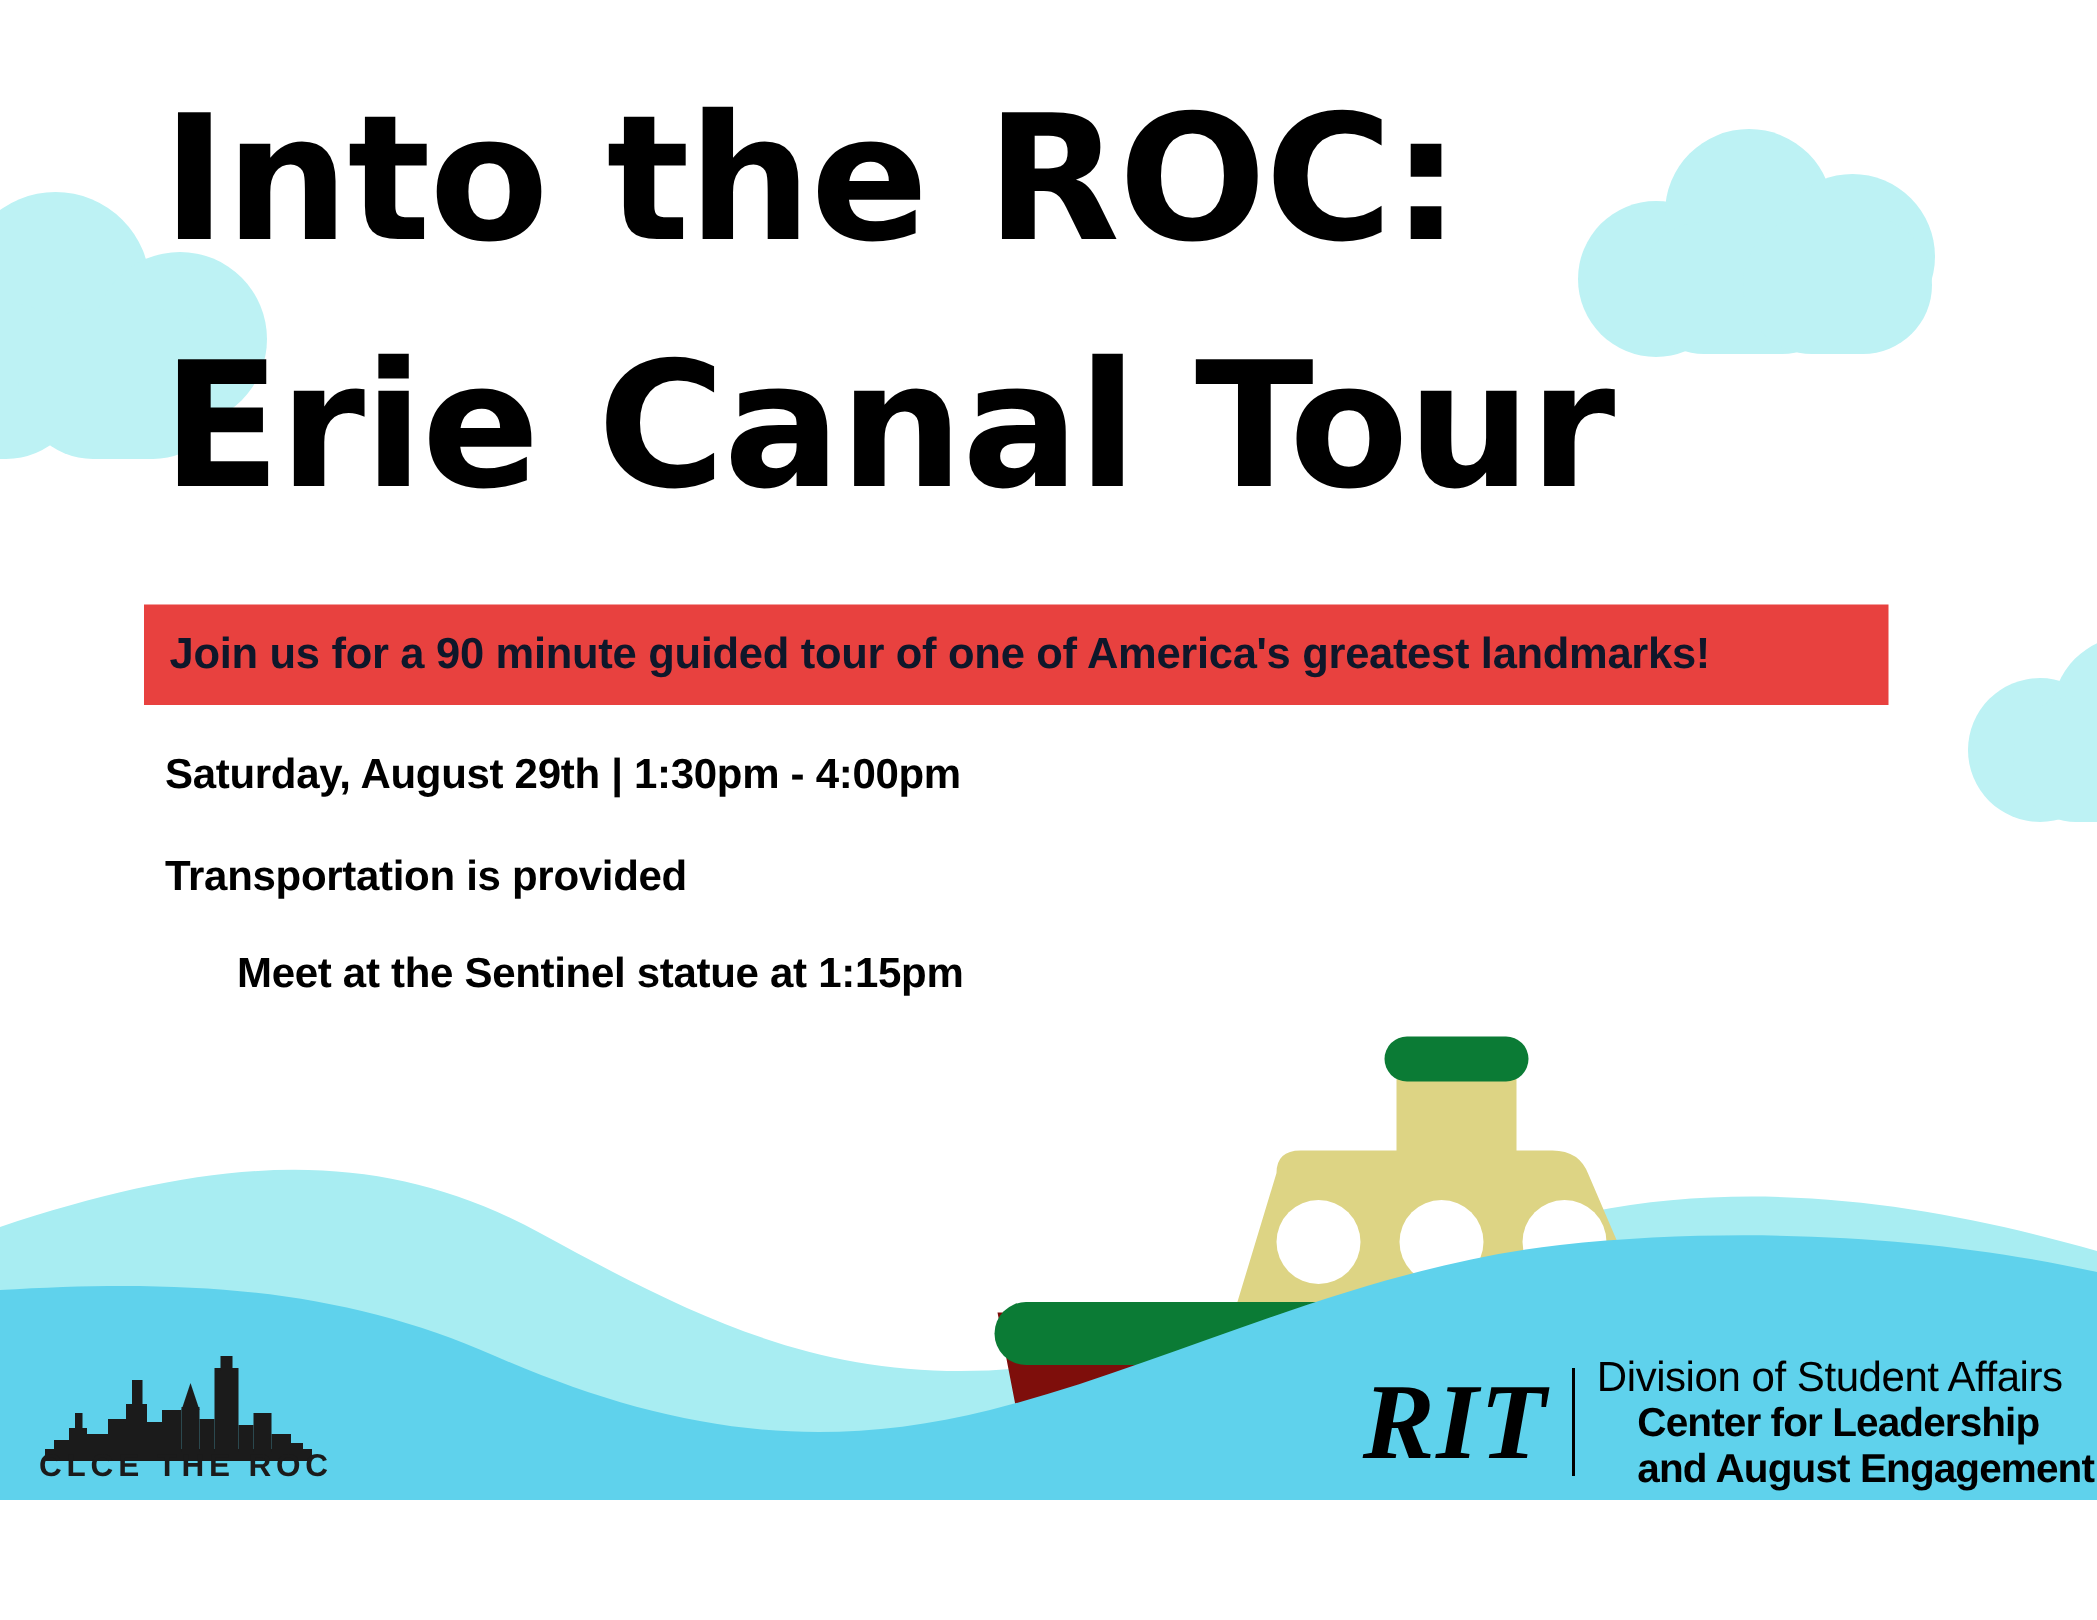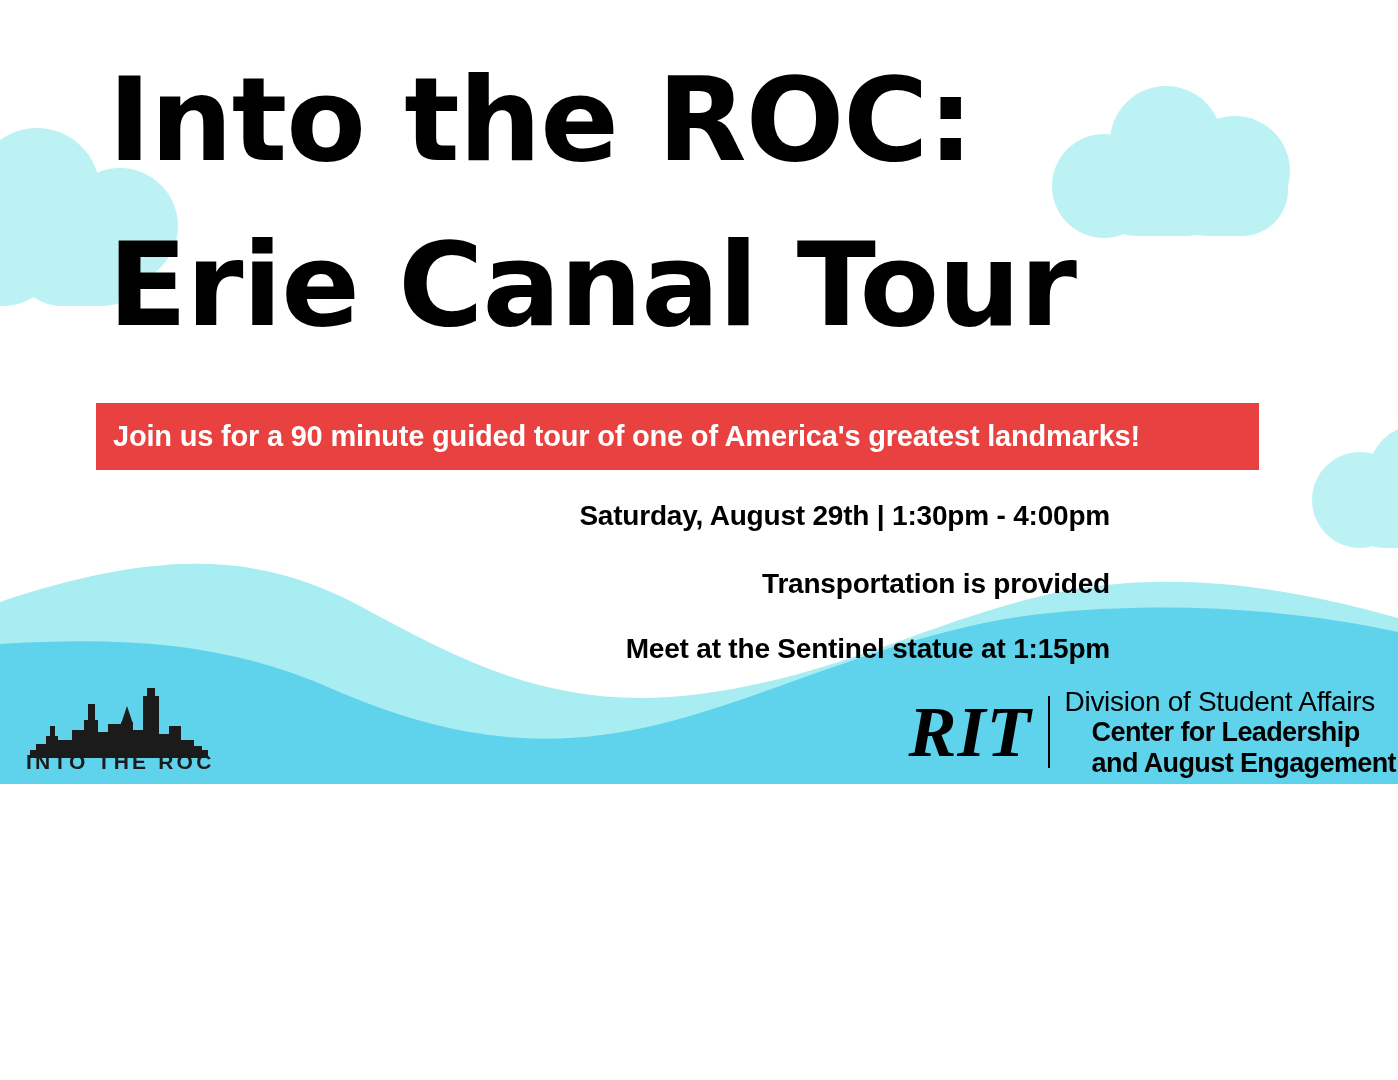--- a/index.html
+++ b/index.html
@@ -7,21 +7,21 @@
     margin: 0;
     padding: 0;
     background: #ffffff;
   }
   body {
     font-family: "Liberation Sans", sans-serif;
   }
   #poster {
     position: relative;
     width: 1398px;
-    height: 784px;
+    height: 1000px;
     overflow: hidden;
     background: #ffffff;
   }
 
   
   .cloud {
     position: absolute;
     pointer-events: none;
   }
   .cloud span {
@@ -83,21 +83,21 @@
     position: absolute;
     left: 96px;
     top: 403px;
     width: 1163px;
     height: 67px;
     background: #E8413F;
     display: flex;
     align-items: center;
   }
   #banner-text {
-    color: #ffffff;
+    color: #0f172a;
     font-family: "Liberation Sans", sans-serif;
     font-weight: bold;
     font-size: 29px;
     letter-spacing: -0.2px;
     padding-left: 17px;
     white-space: nowrap;
   }
 
   
   #details {
@@ -106,21 +106,20 @@
     top: 500px;
     width: 1000px;
   }
   .detail-line {
     color: #000000;
     font-family: "Liberation Sans", sans-serif;
     font-weight: bold;
     font-size: 28px;
     letter-spacing: -0.2px;
     white-space: nowrap;
-    text-align: right;
   }
   .detail-line.l0 { margin-top: 0px; }
   .detail-line.l1 { margin-top: 38px; }
   .detail-line.l2 { margin-top: 36px; }
   .detail-line.l3 { margin-top: 33px; margin-left: 48px; }
 
   
   #boat {
     position: absolute;
     left: 655px;
@@ -263,21 +262,21 @@
       <rect x="95" y="40" width="12" height="30"></rect>
       <rect x="107" y="48" width="10" height="22"></rect>
       <rect x="117" y="14" width="16" height="56"></rect>
       <rect x="121" y="6" width="8" height="10"></rect>
       <rect x="133" y="52" width="10" height="18"></rect>
       <rect x="143" y="44" width="12" height="26"></rect>
       <rect x="155" y="58" width="13" height="12"></rect>
       <rect x="168" y="64" width="8" height="6"></rect>
     </g>
   </svg>
-  <div id="roc-logo-text">INTO THE ROC</div>
+  <div id="roc-logo-text">CLCE THE ROC</div>
 
   <div id="rit-logo">
     <div id="rit-wordmark">RIT</div>
     <div id="rit-divider"></div>
     <div id="rit-lines">
       <div id="rit-line-1">Division of Student Affairs</div>
       <div id="rit-line-2">Center for Leadership</div>
       <div id="rit-line-3">and August Engagement</div>
     </div>
   </div>

